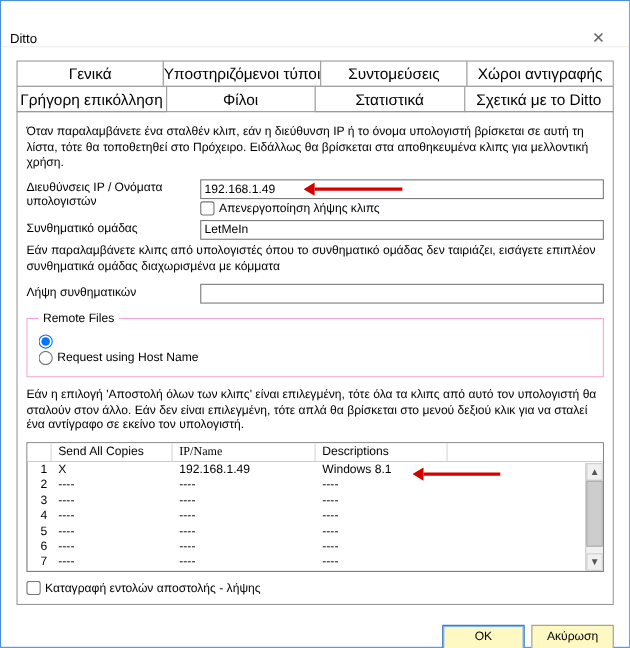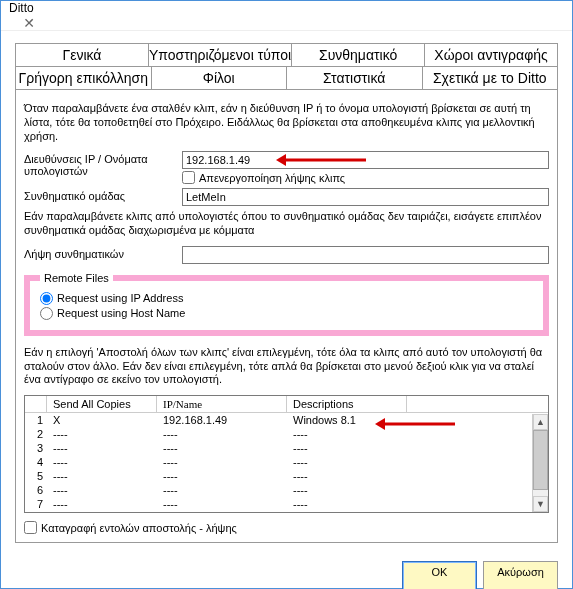--- a/index.html
+++ b/index.html
@@ -1,36 +1,36 @@
 <!DOCTYPE html>
 <html><head>
 <meta charset="utf-8">
 <style>
   * { box-sizing: border-box; font-family: Tahoma, Arial, sans-serif; font-size: 11px; }
   body { margin: 0; padding: 0; background: #fff; width: 573px; height: 589px; overflow: hidden; }
   .window { width: 573px; height: 589px; border: 1px solid #4a90d9; position: relative; background: #fff; }
-  .titlebar { height: 30px; display: flex; align-items: flex-start; padding: 0 8px; border-bottom: 1px solid #eee; flex-direction: column; }
+  .titlebar { height: 42px; display: flex; align-items: flex-end; padding: 0 8px; border-bottom: 1px solid #eee; }
   .titlebar .title { flex: 1; font-size: 12px; }
   .titlebar .close { width: 40px; text-align: center; font-size: 14px; color: #666; }
   .content { padding: 8px 14px; }
   .tabs { position: relative; margin-top: 4px; }
   .tabrow { display: flex; position: relative; z-index: 1; }
   .tabrow.row2 { margin-top: -1px; }
   .tab { flex:1; text-align: center; padding: 3px 0; border: 1px solid #999; background: #fff; margin-left: -1px; cursor: default; font-size: 14px; white-space: nowrap; }
   .tab:first-child { margin-left: 0; }
   .tab.active { border-bottom: 1px solid #fff; position: relative; z-index: 3; }
   .panel { border: 1px solid #999; margin-top: -1px; padding: 10px 8px 8px 8px; position: relative; z-index: 2; }
   .desc { margin: 2px 0 8px 0; line-height: 1.25; }
   .formrow { display: flex; align-items: flex-start; margin-bottom: 4px; }
   .formrow .lbl { width: 158px; padding-top: 2px; }
   .formrow .fld { flex: 1; }
   input[type=text].txt { width: 100%; height: 18px; border: 1px solid #7a7a7a; padding: 1px 3px; font-size: 11px; }
   .chkrow { display:flex; align-items:center; margin-top:2px; }
   .chkrow input { margin: 0 4px 0 0; }
-  fieldset.grp { border: 6px solid #f9a8d4; margin: 8px 0 0 0; padding: 6px 10px 8px 10px; }
+  fieldset.grp { border: 1px solid #f9a8d4; margin: 8px 0 0 0; padding: 6px 10px 8px 10px; }
   fieldset.grp legend { padding: 0 4px; }
   .radiorow { display:flex; align-items:center; margin: 2px 0; }
   .radiorow input { margin: 0 4px 0 0; }
   .tablewrap { border: 1px solid #7a7a7a; margin-top: 8px; height: 118px; overflow: hidden; position: relative; }
   .thead { display:flex; background:#fff; border-bottom:1px solid #ccc; }
   .th { border-right:1px solid #ccc; padding: 2px 6px; font-size:11px; background:#fff; white-space:nowrap; }
   .th.c0 { width: 22px; }
   .th.c1 { width: 110px; }
   .th.c2 { width: 130px; font-family: Liberation Serif, serif; }
   .th.c3 { width: 120px; }
@@ -61,21 +61,21 @@
   <div class="titlebar">
     <span class="title">Ditto</span>
     <span class="close">✕</span>
   </div>
 
   <div class="content">
     <div class="tabs">
       <div class="tabrow">
         <div class="tab">Γενικά</div>
         <div class="tab">Υποστηριζόμενοι τύποι</div>
-        <div class="tab">Συνθηματικό</div>
+        <div class="tab">Συντομεύσεις</div>
         <div class="tab">Χώροι αντιγραφής</div>
       </div>
       <div class="tabrow row2">
         <div class="tab">Γρήγορη επικόλληση</div>
         <div class="tab active">Φίλοι</div>
         <div class="tab">Στατιστικά</div>
         <div class="tab">Σχετικά με το Ditto</div>
       </div>
 
       <div class="panel">
@@ -107,21 +107,20 @@
 
         <div class="formrow">
           <div class="lbl">Λήψη συνθηματικών</div>
           <div class="fld"><input type="text" class="txt" value="" style=""></div>
         </div>
 
         <fieldset class="grp">
           <legend>Remote Files</legend>
           <div class="radiorow">
             <input type="radio" name="rf" checked="" style="">
-            <span>Request using IP Address</span>
           </div>
           <div class="radiorow">
             <input type="radio" name="rf" style="">
             <span>Request using Host Name</span>
           </div>
         </fieldset>
 
         <div class="sep"></div>
         <div class="desc">Εάν η επιλογή 'Αποστολή όλων των κλιπς' είναι επιλεγμένη, τότε όλα τα κλιπς από αυτό τον υπολογιστή θα σταλούν στον άλλο. Εάν δεν είναι επιλεγμένη, τότε απλά θα βρίσκεται στο μενού δεξιού κλικ για να σταλεί ένα αντίγραφο σε εκείνο τον υπολογιστή.</div>
 

